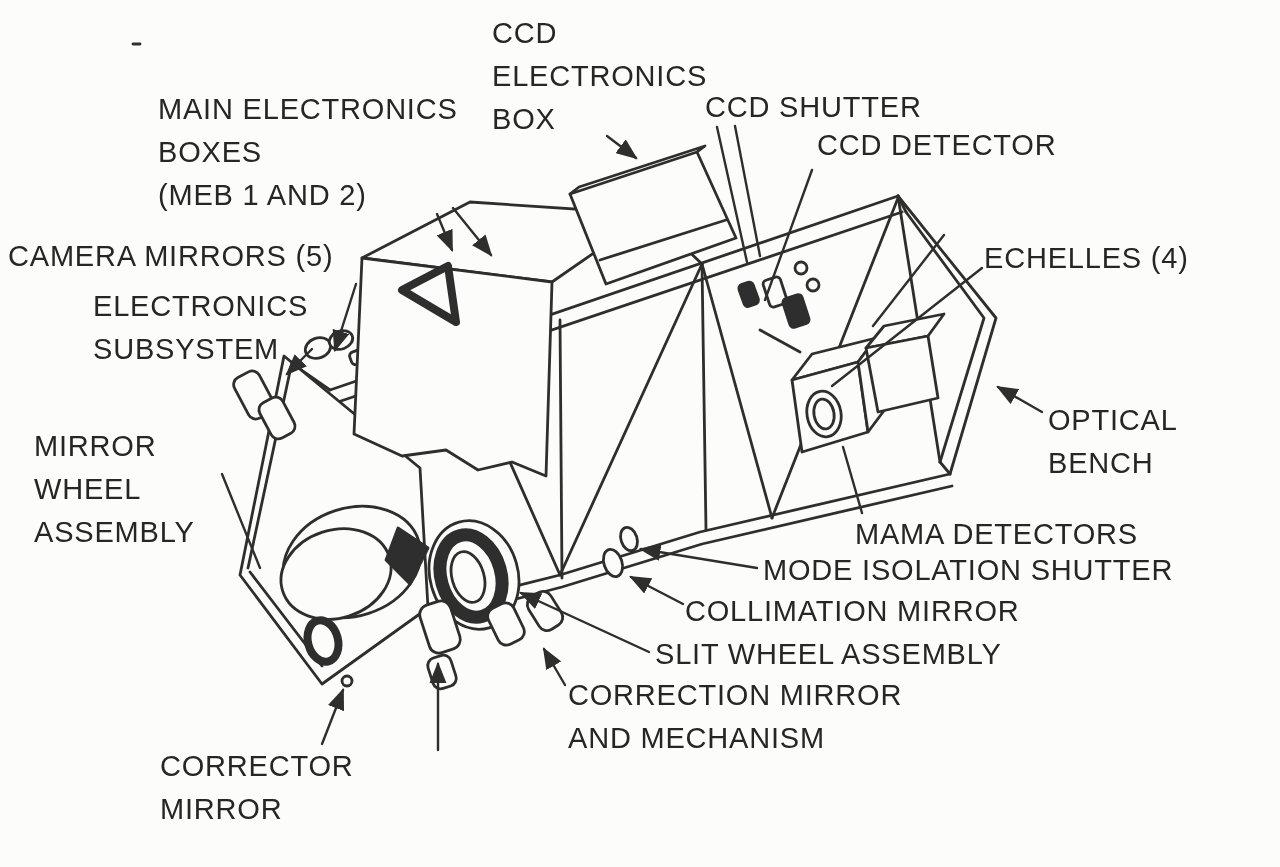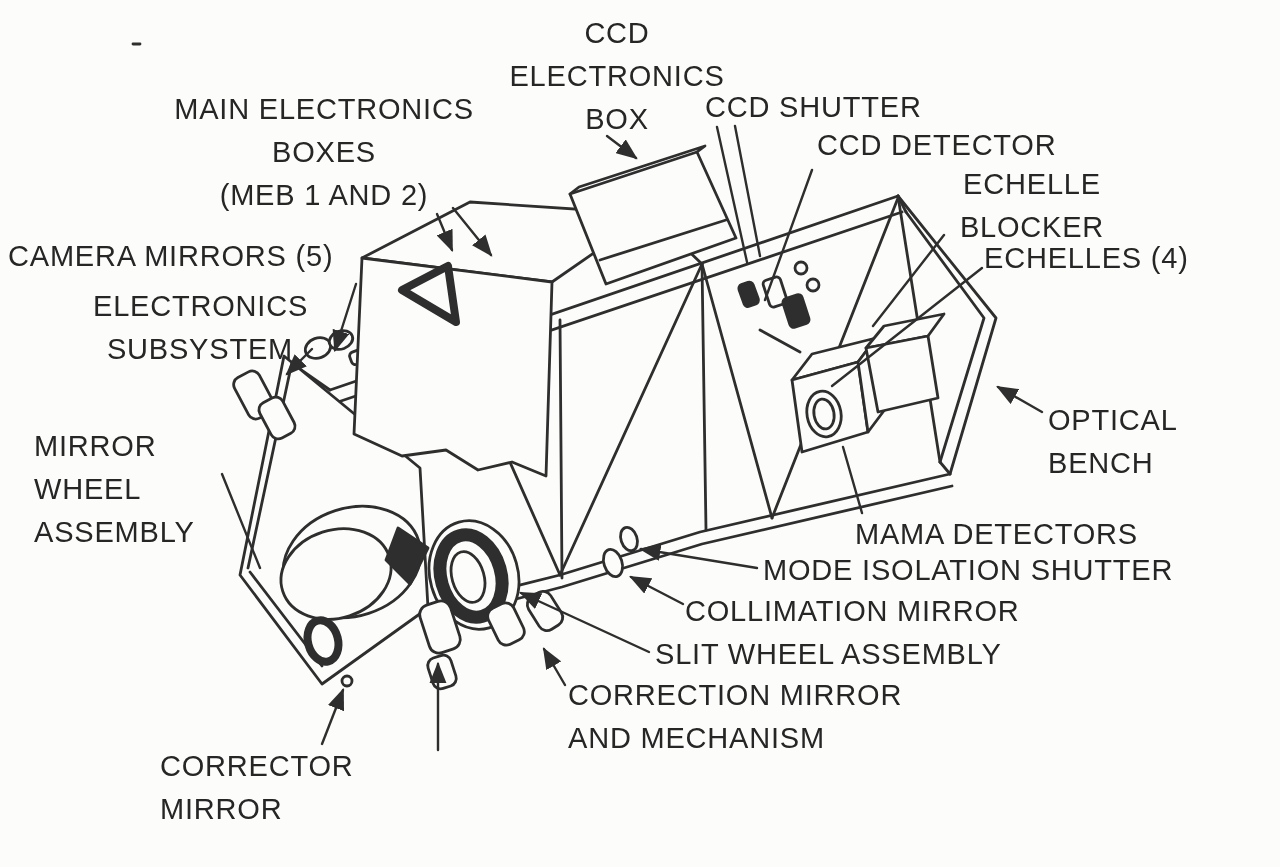--- a/index.html
+++ b/index.html
@@ -14,21 +14,21 @@
   #artwork{position:absolute;left:0;top:0;width:1280px;height:867px;}
   .lbl{
     position:absolute;
     font-size:29px;
     line-height:43px;
     letter-spacing:0.8px;
     color:#262626;
     white-space:pre-line;
     -webkit-font-smoothing:antialiased;
   }
-  .center{text-align:center;}
+  .center{text-align:left;}
   svg *{vector-effect:non-scaling-stroke;}
 </style>
 </head>
 <body>
 
 <div id="stage">
 
   <svg id="artwork" viewBox="0 0 1280 867" fill="none" stroke="#2e2e2e" stroke-width="2.8" stroke-linecap="round" stroke-linejoin="round">
     <defs>
       <marker id="ah" viewBox="0 0 10 8" refX="9" refY="4" markerWidth="9" markerHeight="7.2" orient="auto-start-reverse">
@@ -153,22 +153,20 @@
         <line x1="322" y1="744" x2="343" y2="690" marker-end="url(#ah)"></line>
         <line x1="438" y1="750" x2="438" y2="664" marker-end="url(#ah)"></line>
       </g>
   </svg>
 
   <div class="lbl center" style="left:492px;top:12px;width:250px">CCD
 ELECTRONICS
 BOX</div>
   <div class="lbl" style="left:705px;top:86px">CCD SHUTTER</div>
   <div class="lbl" style="left:817px;top:124px">CCD DETECTOR</div>
-  <div class="lbl center" style="left:946px;top:163px;width:172px">ECHELLE
-BLOCKER</div>
   <div class="lbl" style="left:984px;top:237px">ECHELLES (4)</div>
   <div class="lbl center" style="left:158px;top:88px;width:332px">MAIN ELECTRONICS
 BOXES
 (MEB 1 AND 2)</div>
   <div class="lbl" style="left:8px;top:235px">CAMERA MIRRORS (5)</div>
   <div class="lbl center" style="left:93px;top:285px;width:214px">ELECTRONICS
 SUBSYSTEM</div>
   <div class="lbl" style="left:34px;top:425px">MIRROR
 WHEEL
 ASSEMBLY</div>

